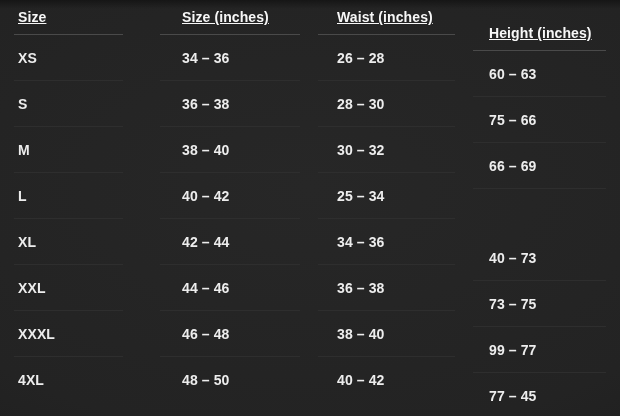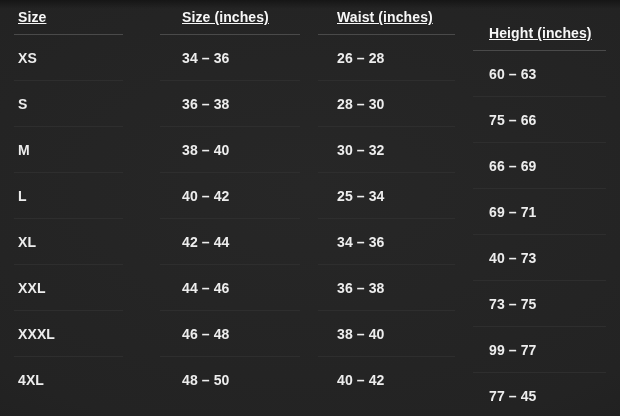--- a/index.html
+++ b/index.html
@@ -78,21 +78,20 @@
     <div class="cell c1">M</div>
     <div class="cell c2">38 – 40</div>
     <div class="cell c3">30 – 32</div>
     <div class="cell c4">66 – 69</div>
   </div>
 
   <div class="row">
     <div class="cell c1">L</div>
     <div class="cell c2">40 – 42</div>
     <div class="cell c3">25 – 34</div>
-    <div class="cell c4">69 – 71</div>
   </div>
 
   <div class="row">
     <div class="cell c1">XL</div>
     <div class="cell c2">42 – 44</div>
     <div class="cell c3">34 – 36</div>
     <div class="cell c4">40 – 73</div>
   </div>
 
   <div class="row">

